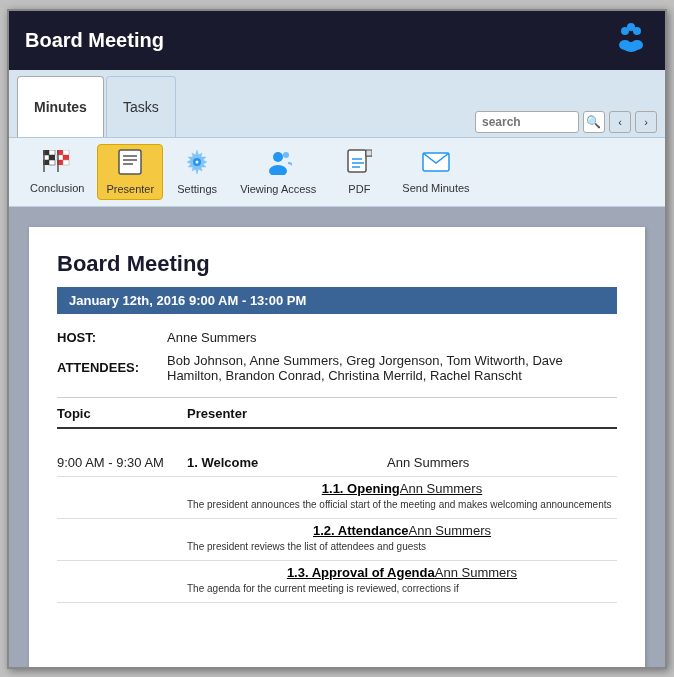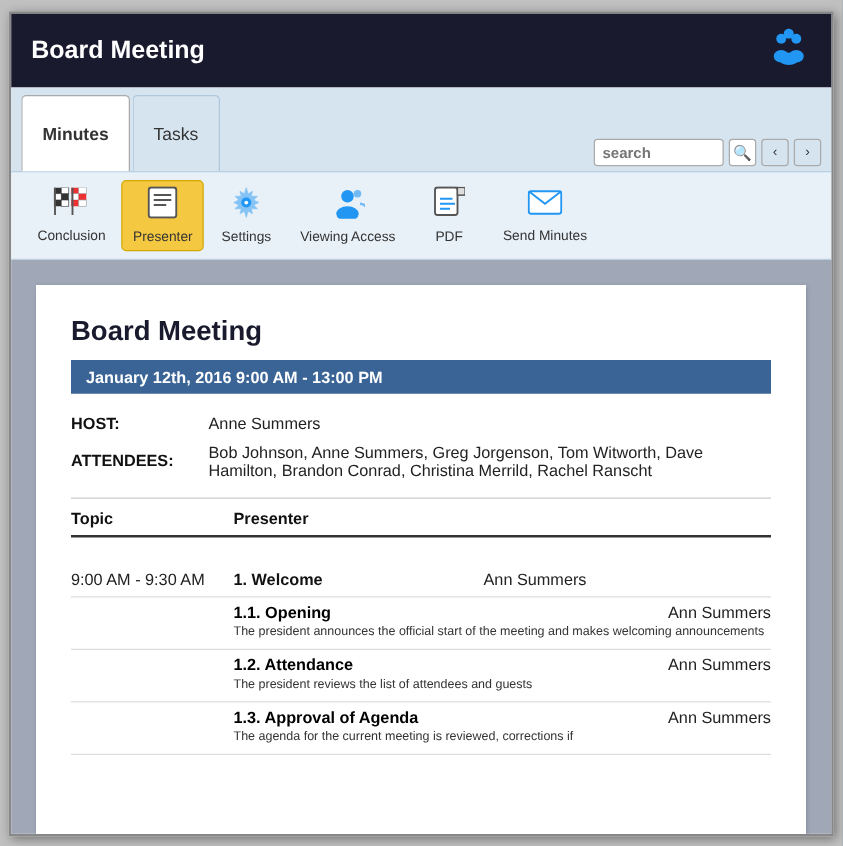--- a/index.html
+++ b/index.html
@@ -235,22 +235,23 @@
     }
     .doc-agenda-time { color: #222; }
     .doc-agenda-topic { font-weight: bold; color: #111; }
     .doc-agenda-presenter { color: #222; }
     .doc-sub-block {
       padding: 4px 0 8px 130px;
       border-bottom: 1px solid #ddd;
     }
     .doc-sub-header {
       display: flex;
-      justify-content: space-between;
+      justify-content: center;
       align-items: baseline;
+      text-decoration: underline;
     }
     .doc-sub-title {
       font-weight: bold;
       font-size: 13px;
     }
     .doc-sub-pres {
       font-size: 13px;
       color: #222;
     }
     .doc-sub-text {

